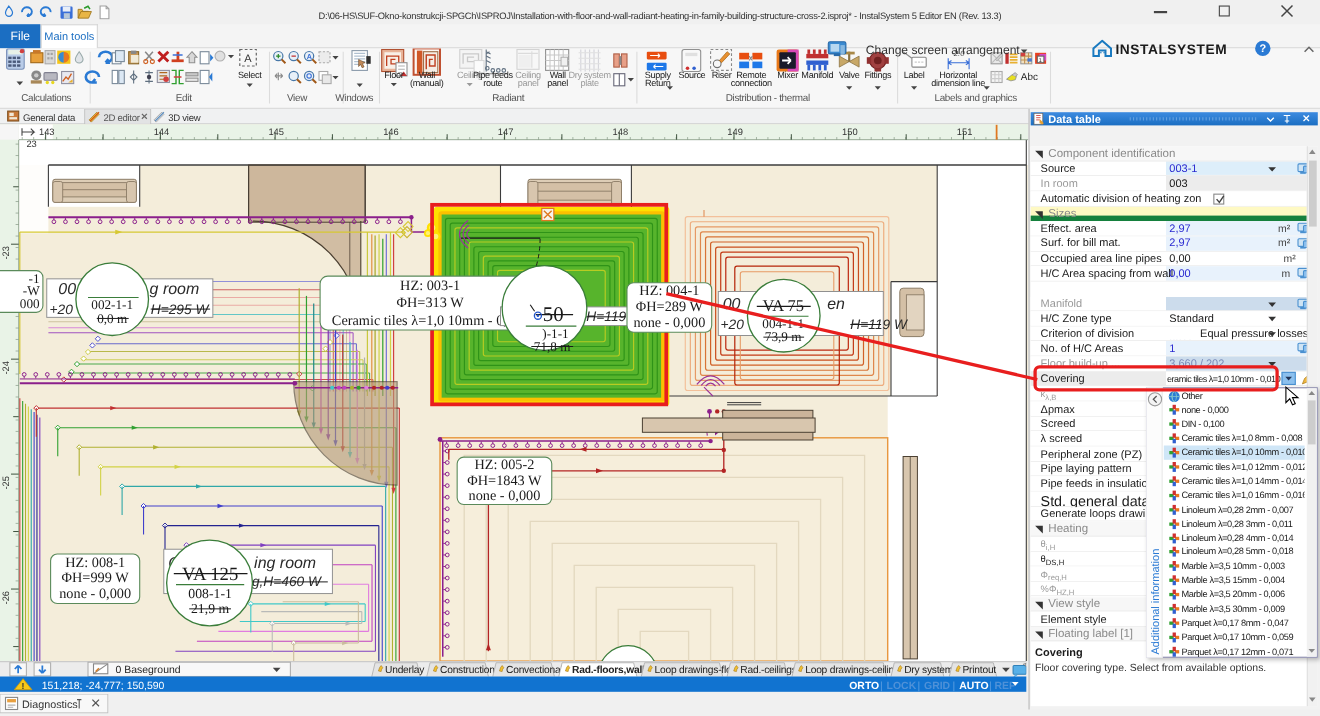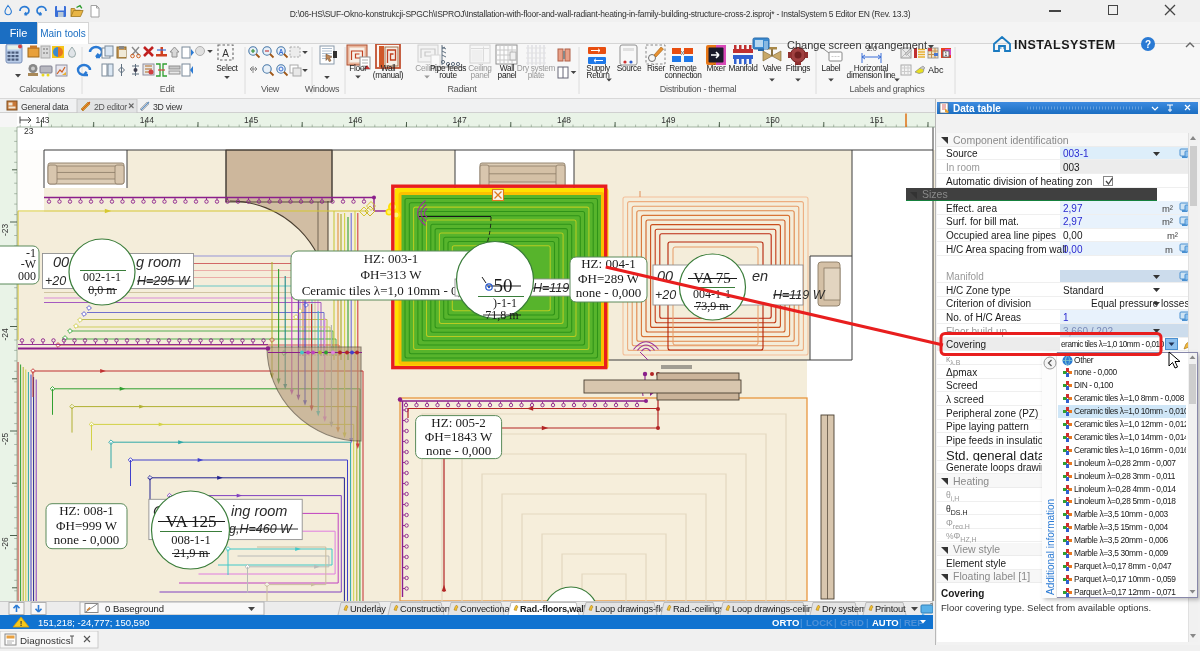--- a/index.html
+++ b/index.html
@@ -960,21 +960,21 @@
       <span style="position:absolute;left:126px;top:1.5px;font-size:10px;color:#1a1a1a;white-space:nowrap;">003</span>
     </div>
     <div class="abs" style="left:937px;top:174.0px;width:251px;height:13.7px;border-bottom:1px solid #efefef;">
       <span style="position:absolute;left:0;top:0;width:251px;height:100%;background:#ffffff;"></span>
       <span style="position:absolute;left:9px;top:1.5px;font-size:10px;color:#1a1a1a;white-space:nowrap;">Automatic division of heating zon</span>
       <span style="position:absolute;left:166px;top:1.5px;width:10px;height:10px;border:1px solid #888;background:#fff;"></span>
       <svg style="position:absolute;left:167px;top:2px" width="10" height="10">
         <path d="M2,5 l2.5,3 4,-6" stroke="#444" stroke-width="1.3" fill="none"></path>
       </svg>
     </div>
-    <div class="abs" style="left:906px;top:187.6px;width:251px;height:13.7px;background:#404040;border-bottom:1px solid #15803d;">
+    <div class="abs" style="left:937px;top:187.6px;width:251px;height:13.7px;background:#fef9c3;border-bottom:5px solid #15803d;">
       <svg style="position:absolute;left:3px;top:3px" width="9" height="9">
         <path d="M1,1 h7 v7 z" fill="#333"></path>
       </svg>
       <span style="position:absolute;left:16px;top:0.5px;font-size:10.5px;color:#8a8a8a;">Sizes</span>
     </div>
     <div class="abs" style="left:937px;top:201.3px;width:251px;height:13.7px;border-bottom:1px solid #efefef;">
       <span style="position:absolute;left:0;top:0;width:123px;height:100%;background:#ffffff;"></span>
       <span style="position:absolute;left:123px;top:0;width:128px;height:100%;background:#e8f2fc;"></span>
       <span style="position:absolute;left:9px;top:1.5px;font-size:10px;color:#1a1a1a;white-space:nowrap;">Effect. area</span>
       <span style="position:absolute;left:126px;top:1.5px;font-size:10px;color:#2a2ad0;white-space:nowrap;">2,97</span>

